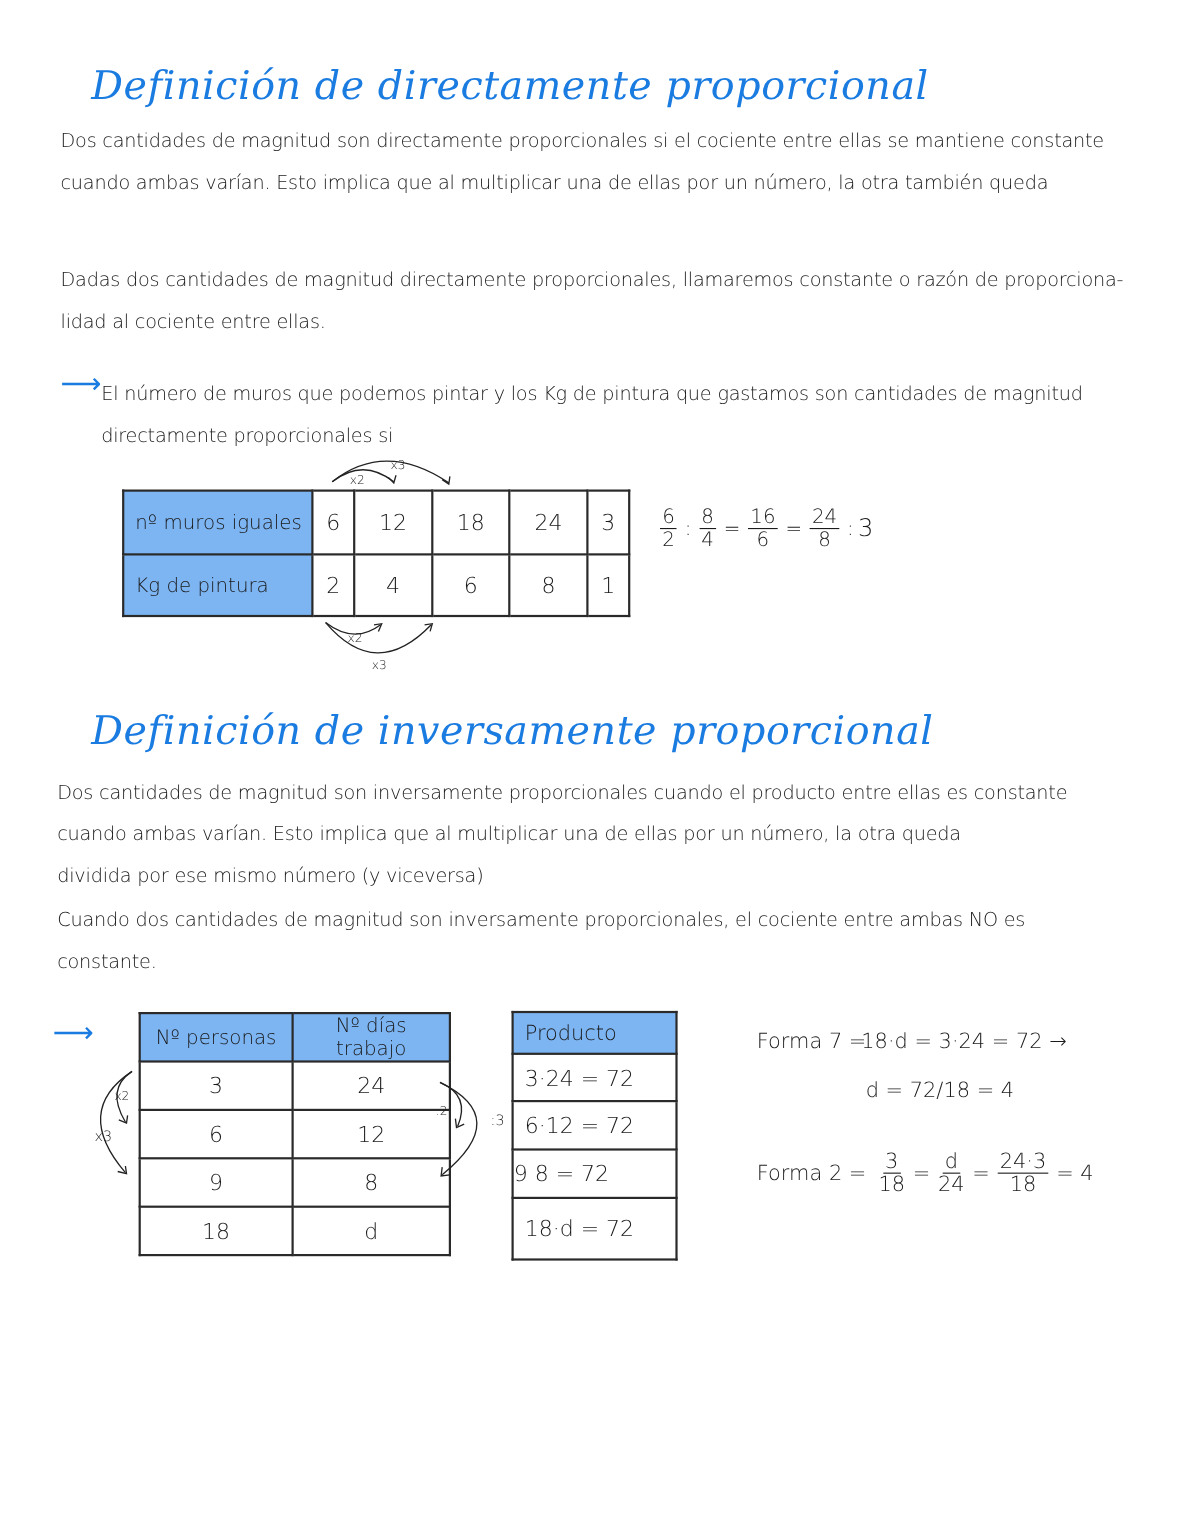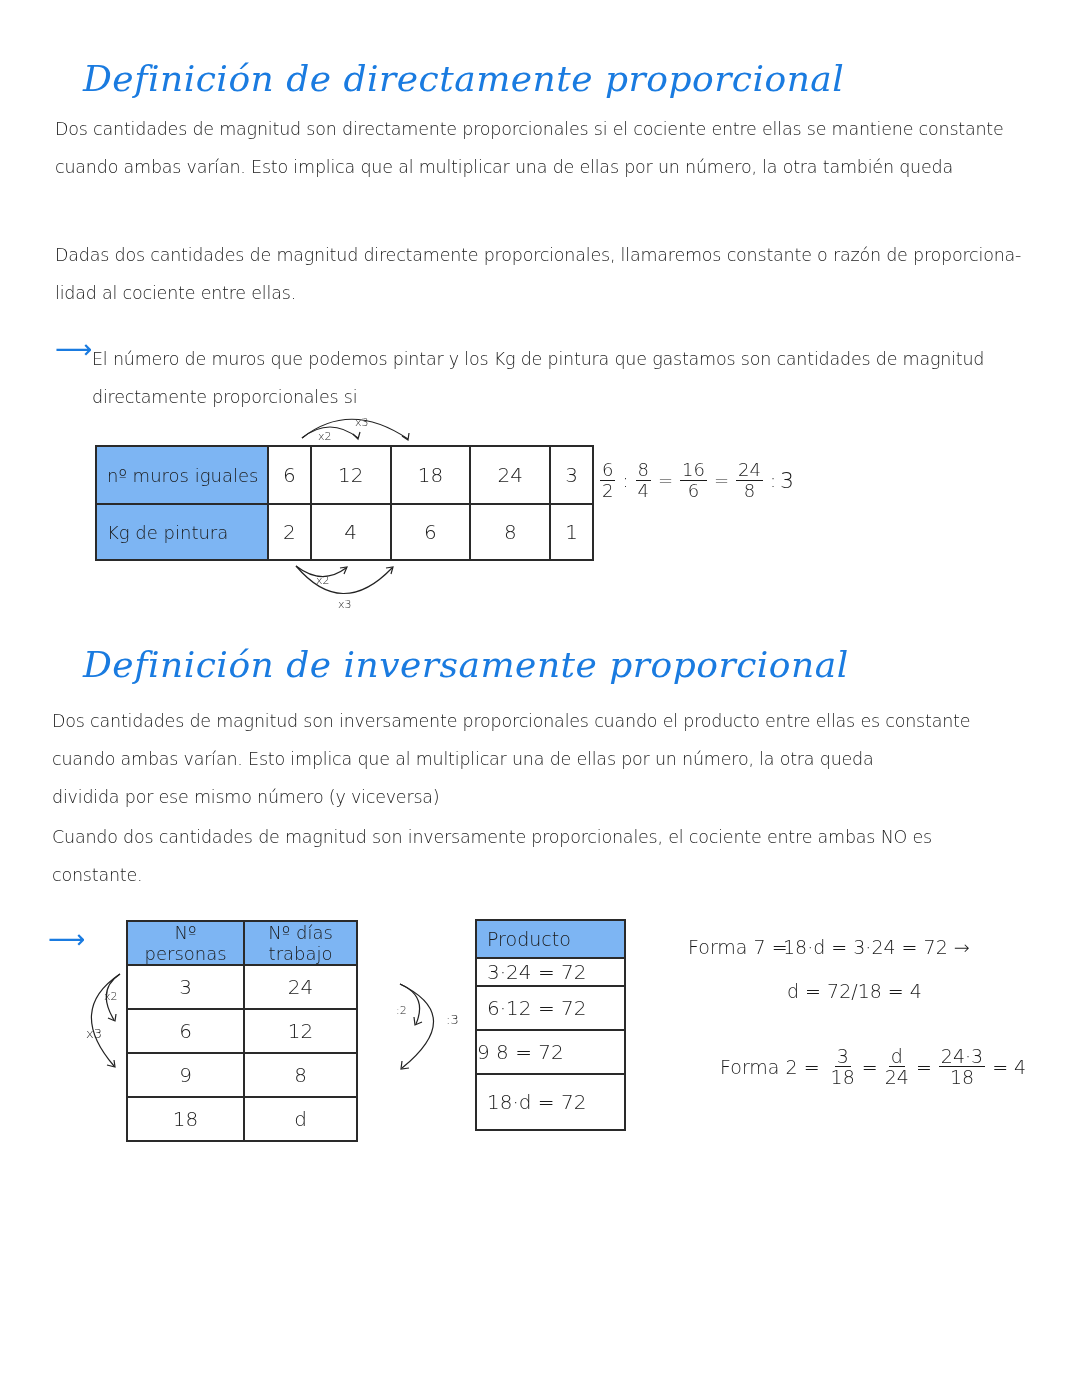--- a/index.html
+++ b/index.html
@@ -114,21 +114,21 @@
 
 <svg class="arcs" style="left:290px; top:412px;" width="140" height="36">
   <path d="M12 26 Q 40 4 68 26" fill="none" stroke="#222" stroke-width="1.2"></path>
   <path d="M63 22 L68 27 L70 20" fill="none" stroke="#222" stroke-width="1.2"></path>
   <path d="M12 26 Q 60 -12 118 27" fill="none" stroke="#222" stroke-width="1.2"></path>
   <path d="M112 24 L118 28 L119 21" fill="none" stroke="#222" stroke-width="1.2"></path>
 </svg>
 <span class="small-note" style="left:318px; top:430px;">x2</span>
 <span class="small-note" style="left:355px; top:416px;">x3</span>
 
-<table class="hand" style="left:95px; top:445px; width:499px;">
+<table class="hand" style="left:111px; top:445px; width:462px;">
   <tbody>
       <tr style="height:58px;">
     <td class="hdr" style="width:172px;">nº muros iguales</td>
     <td>6</td>
     <td>12</td>
     <td>18</td>
     <td>24</td>
     <td>3</td>
   </tr>
   <tr style="height:56px;margin-left:22px;">
@@ -192,21 +192,21 @@
 
 <svg class="arcs" style="left:76px; top:970px;" width="50" height="100">
   <path d="M44 4 Q 20 20 38 50" fill="none" stroke="#222" stroke-width="1.2"></path>
   <path d="M32 48 L39 51 L40 44" fill="none" stroke="#222" stroke-width="1.2"></path>
   <path d="M44 4 Q -10 40 38 96" fill="none" stroke="#222" stroke-width="1.2"></path>
   <path d="M31 95 L39 97 L38 90" fill="none" stroke="#222" stroke-width="1.2"></path>
 </svg>
 <span class="small-note" style="left:104px; top:990px;">x2</span>
 <span class="small-note" style="left:86px; top:1026px; font-size:13px;">x3</span>
 
-<table class="hand" style="left:126px; top:920px; width:232px;">
+<table class="hand" style="left:126px; top:920px; width:284px;">
   <tbody>
       <tr style="height:44px;">
     <th style="width:130px;">Nº personas</th>
     <th style="width:134px;">Nº días trabajo</th>
   </tr>
   <tr style="height:44px;">
     <td>3</td>
     <td>24</td>
   </tr>
   <tr style="height:44px;">
@@ -226,46 +226,46 @@
 
 <svg class="arcs" style="left:396px; top:980px;" width="50" height="100">
   <path d="M4 4 Q 32 16 20 44" fill="none" stroke="#222" stroke-width="1.2"></path>
   <path d="M18 37 L19 45 L26 42" fill="none" stroke="#222" stroke-width="1.2"></path>
   <path d="M4 4 Q 70 36 6 88" fill="none" stroke="#222" stroke-width="1.2"></path>
   <path d="M6 81 L5 89 L13 88" fill="none" stroke="#222" stroke-width="1.2"></path>
 </svg>
 <span class="small-note" style="left:396px; top:1004px;">:2</span>
 <span class="small-note" style="left:446px; top:1012px; font-size:13px;">:3</span>
 
-<table class="hand" style="left:475px; top:919px; width:151px;">
+<table class="hand" style="left:465px; top:919px; width:151px;">
   <tbody>
       <tr style="height:38px;">
     <th style="text-align:left; padding-left:10px; font-size:19px;">Producto</th>
   </tr>
-  <tr style="height:28px;">
+  <tr style="height:43px;">
     <td style="text-align:left; padding-left:10px;">3·24 = 72</td>
   </tr>
   <tr style="height:44px;">
     <td style="text-align:left; padding-left:10px;">6·12 = 72</td>
   </tr>
   <tr style="height:44px;">
     <td style="text-align:left; ">9 8 = 72</td>
   </tr>
   <tr style="height:56px;">
     <td style="text-align:left; padding-left:10px;">18·d = 72</td>
   </tr>
 </tbody>
   </table>
 
 <div class="calc" style="left:688px; top:936px;">Forma 7 =</div>
 <div class="calc" style="left:783px; top:936px;">18·d = 3·24 = 72 →</div>
 <div class="calc" style="left:787px; top:980px;">d = 72/18 = 4</div>
 
 <div class="fraction-row" style="left:688px; top:1046px; font-size:19px;">
-  <span style="margin-right:8px;margin-left:32px;">Forma 2 =</span>
+  <span style="margin-right:8px;">Forma 2 =</span>
   <span class="frac">
       <span class="num">3</span>
       <span class="den">18</span>
     </span>
   <span class="eq">=</span>
   <span class="frac">
       <span class="num">d</span>
       <span class="den">24</span>
     </span>
   <span class="eq">=</span>

